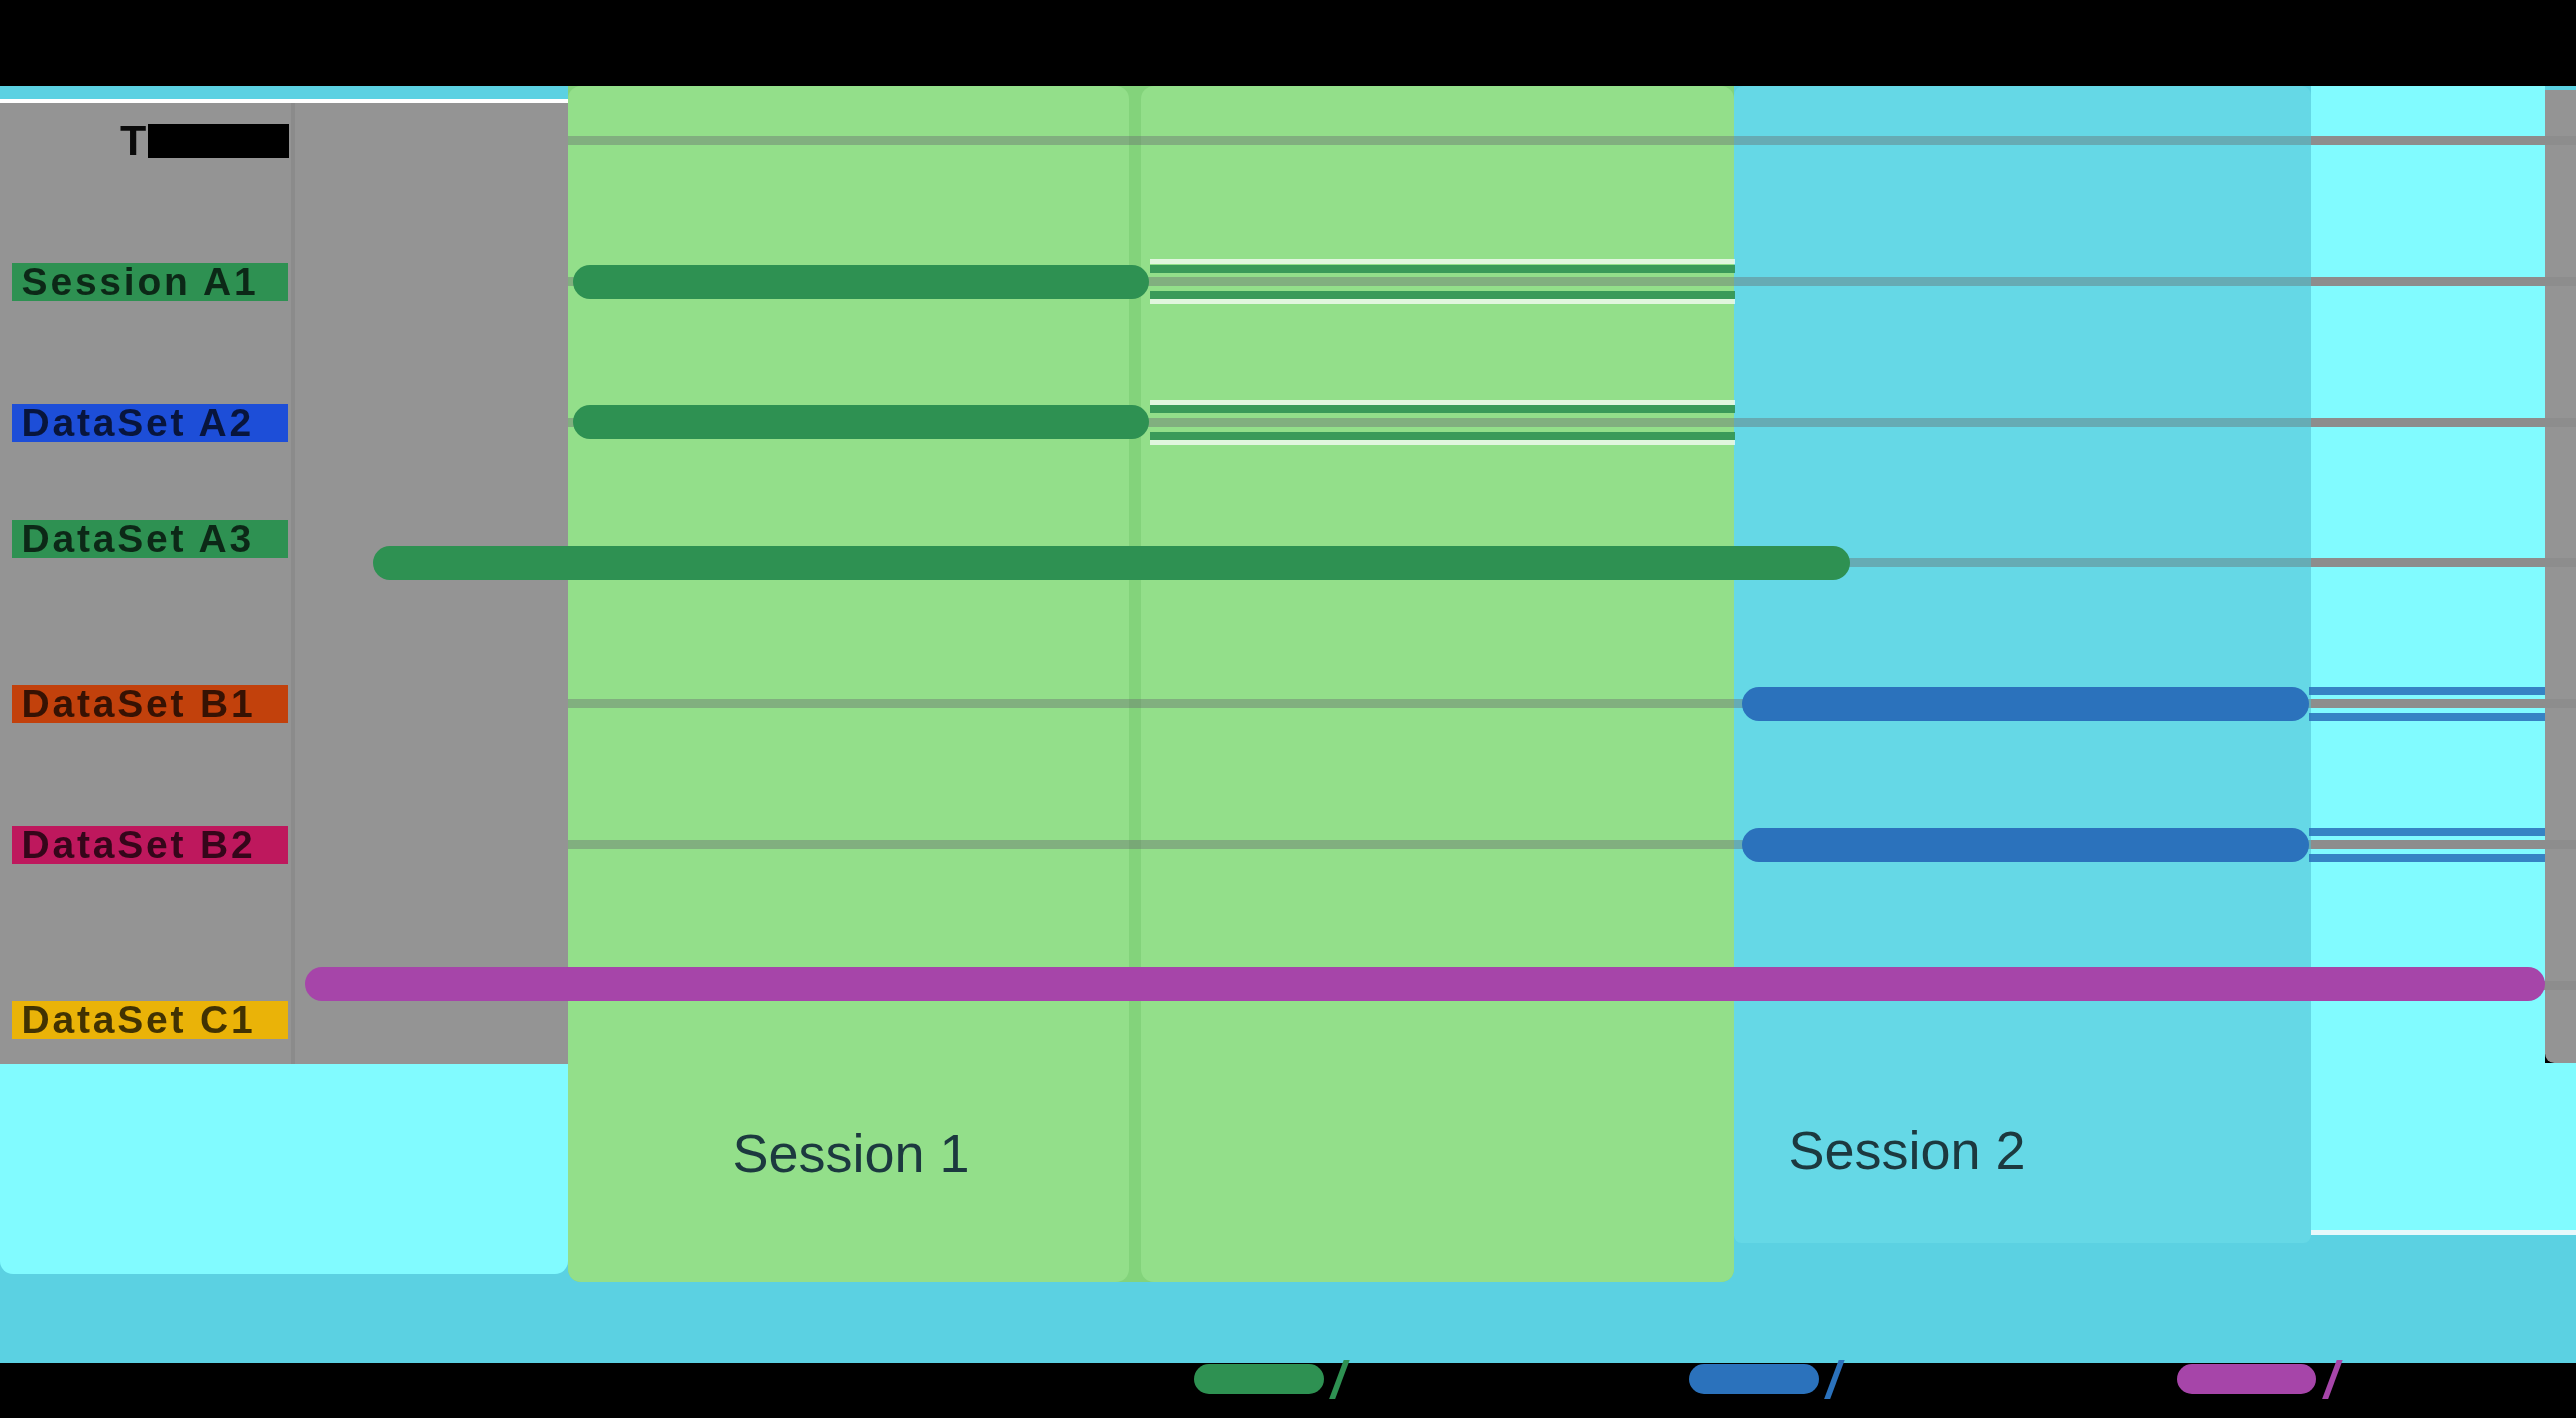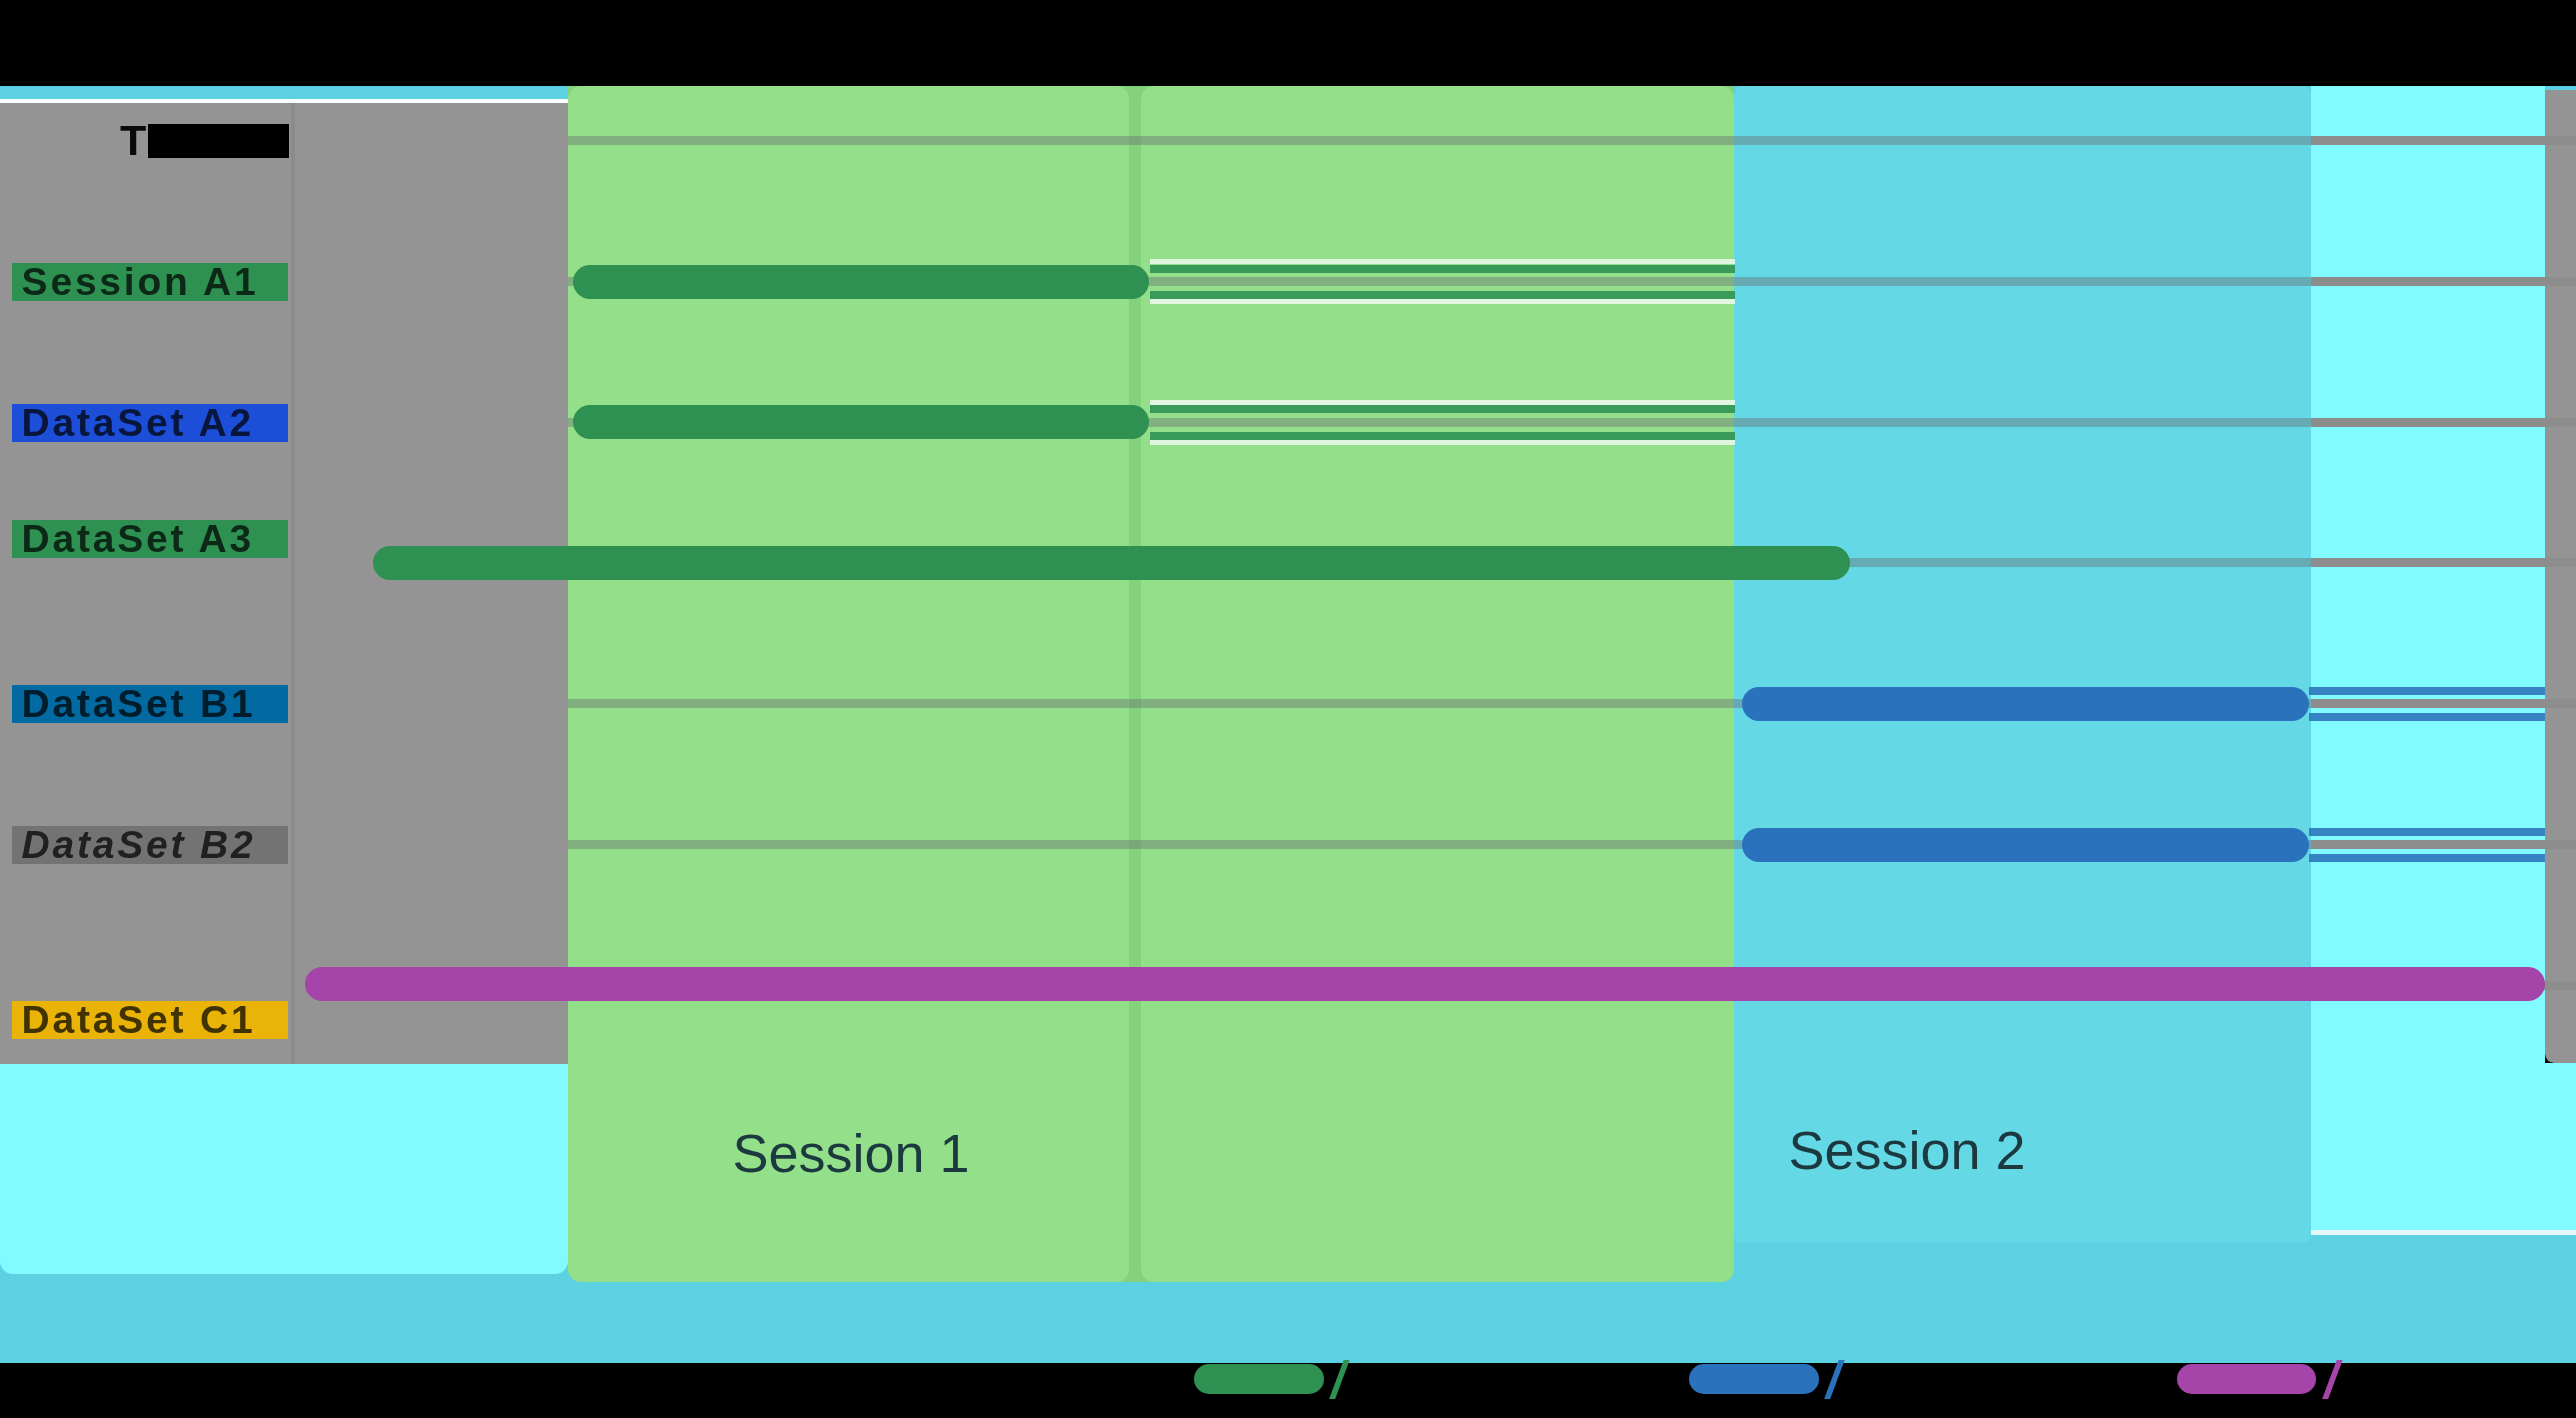--- a/index.html
+++ b/index.html
@@ -101,22 +101,22 @@
       <div class="abs bar" style="left: 573px; top: 405px; width: 576px; background: rgb(46, 145, 82);"></div>
       <div class="abs bar" style="left: 373px; top: 546px; width: 1477px; background: rgb(46, 145, 82);"></div>
       <div class="abs bar" style="left: 1742px; top: 687px; width: 567px; background: rgb(43, 114, 188);"></div>
       <div class="abs bar" style="left: 1742px; top: 828px; width: 567px; background: rgb(43, 114, 188);"></div>
       <div class="abs bar" style="left: 305px; top: 967px; width: 2240px; background: rgb(166, 69, 169);"></div>
     </div>
   <div id="labels-layer">
       <div class="abs row-label" style="top: 263px; background: rgb(46, 145, 82);">Session A1</div>
       <div class="abs row-label" style="top: 404px; background: #1d4ed8;">DataSet A2</div>
       <div class="abs row-label" style="top: 520px; background: rgb(46, 145, 82);">DataSet A3</div>
-      <div class="abs row-label" style="top: 685px; background: #0369a1;">DataSet B1</div>
-      <div class="abs row-label" style="top: 826px; background: #737373; font-style: italic;">DataSet B2</div>
+      <div class="abs row-label" style="top: 685px; background: #c2410c;">DataSet B1</div>
+      <div class="abs row-label" style="top: 826px; background: #be185d;">DataSet B2</div>
       <div class="abs row-label" style="top: 1001px; background: #eab308;">DataSet C1</div>
     </div>
 
   <div class="abs" id="task-header-t">T</div>
   <div class="abs" id="task-header-box"></div>
 
   <div class="abs session-title" style="left:851px;top:1122px;">Session 1</div>
   <div class="abs session-title" style="left:1907px;top:1119px;">Session 2</div>
 
   <div id="legend-layer">

